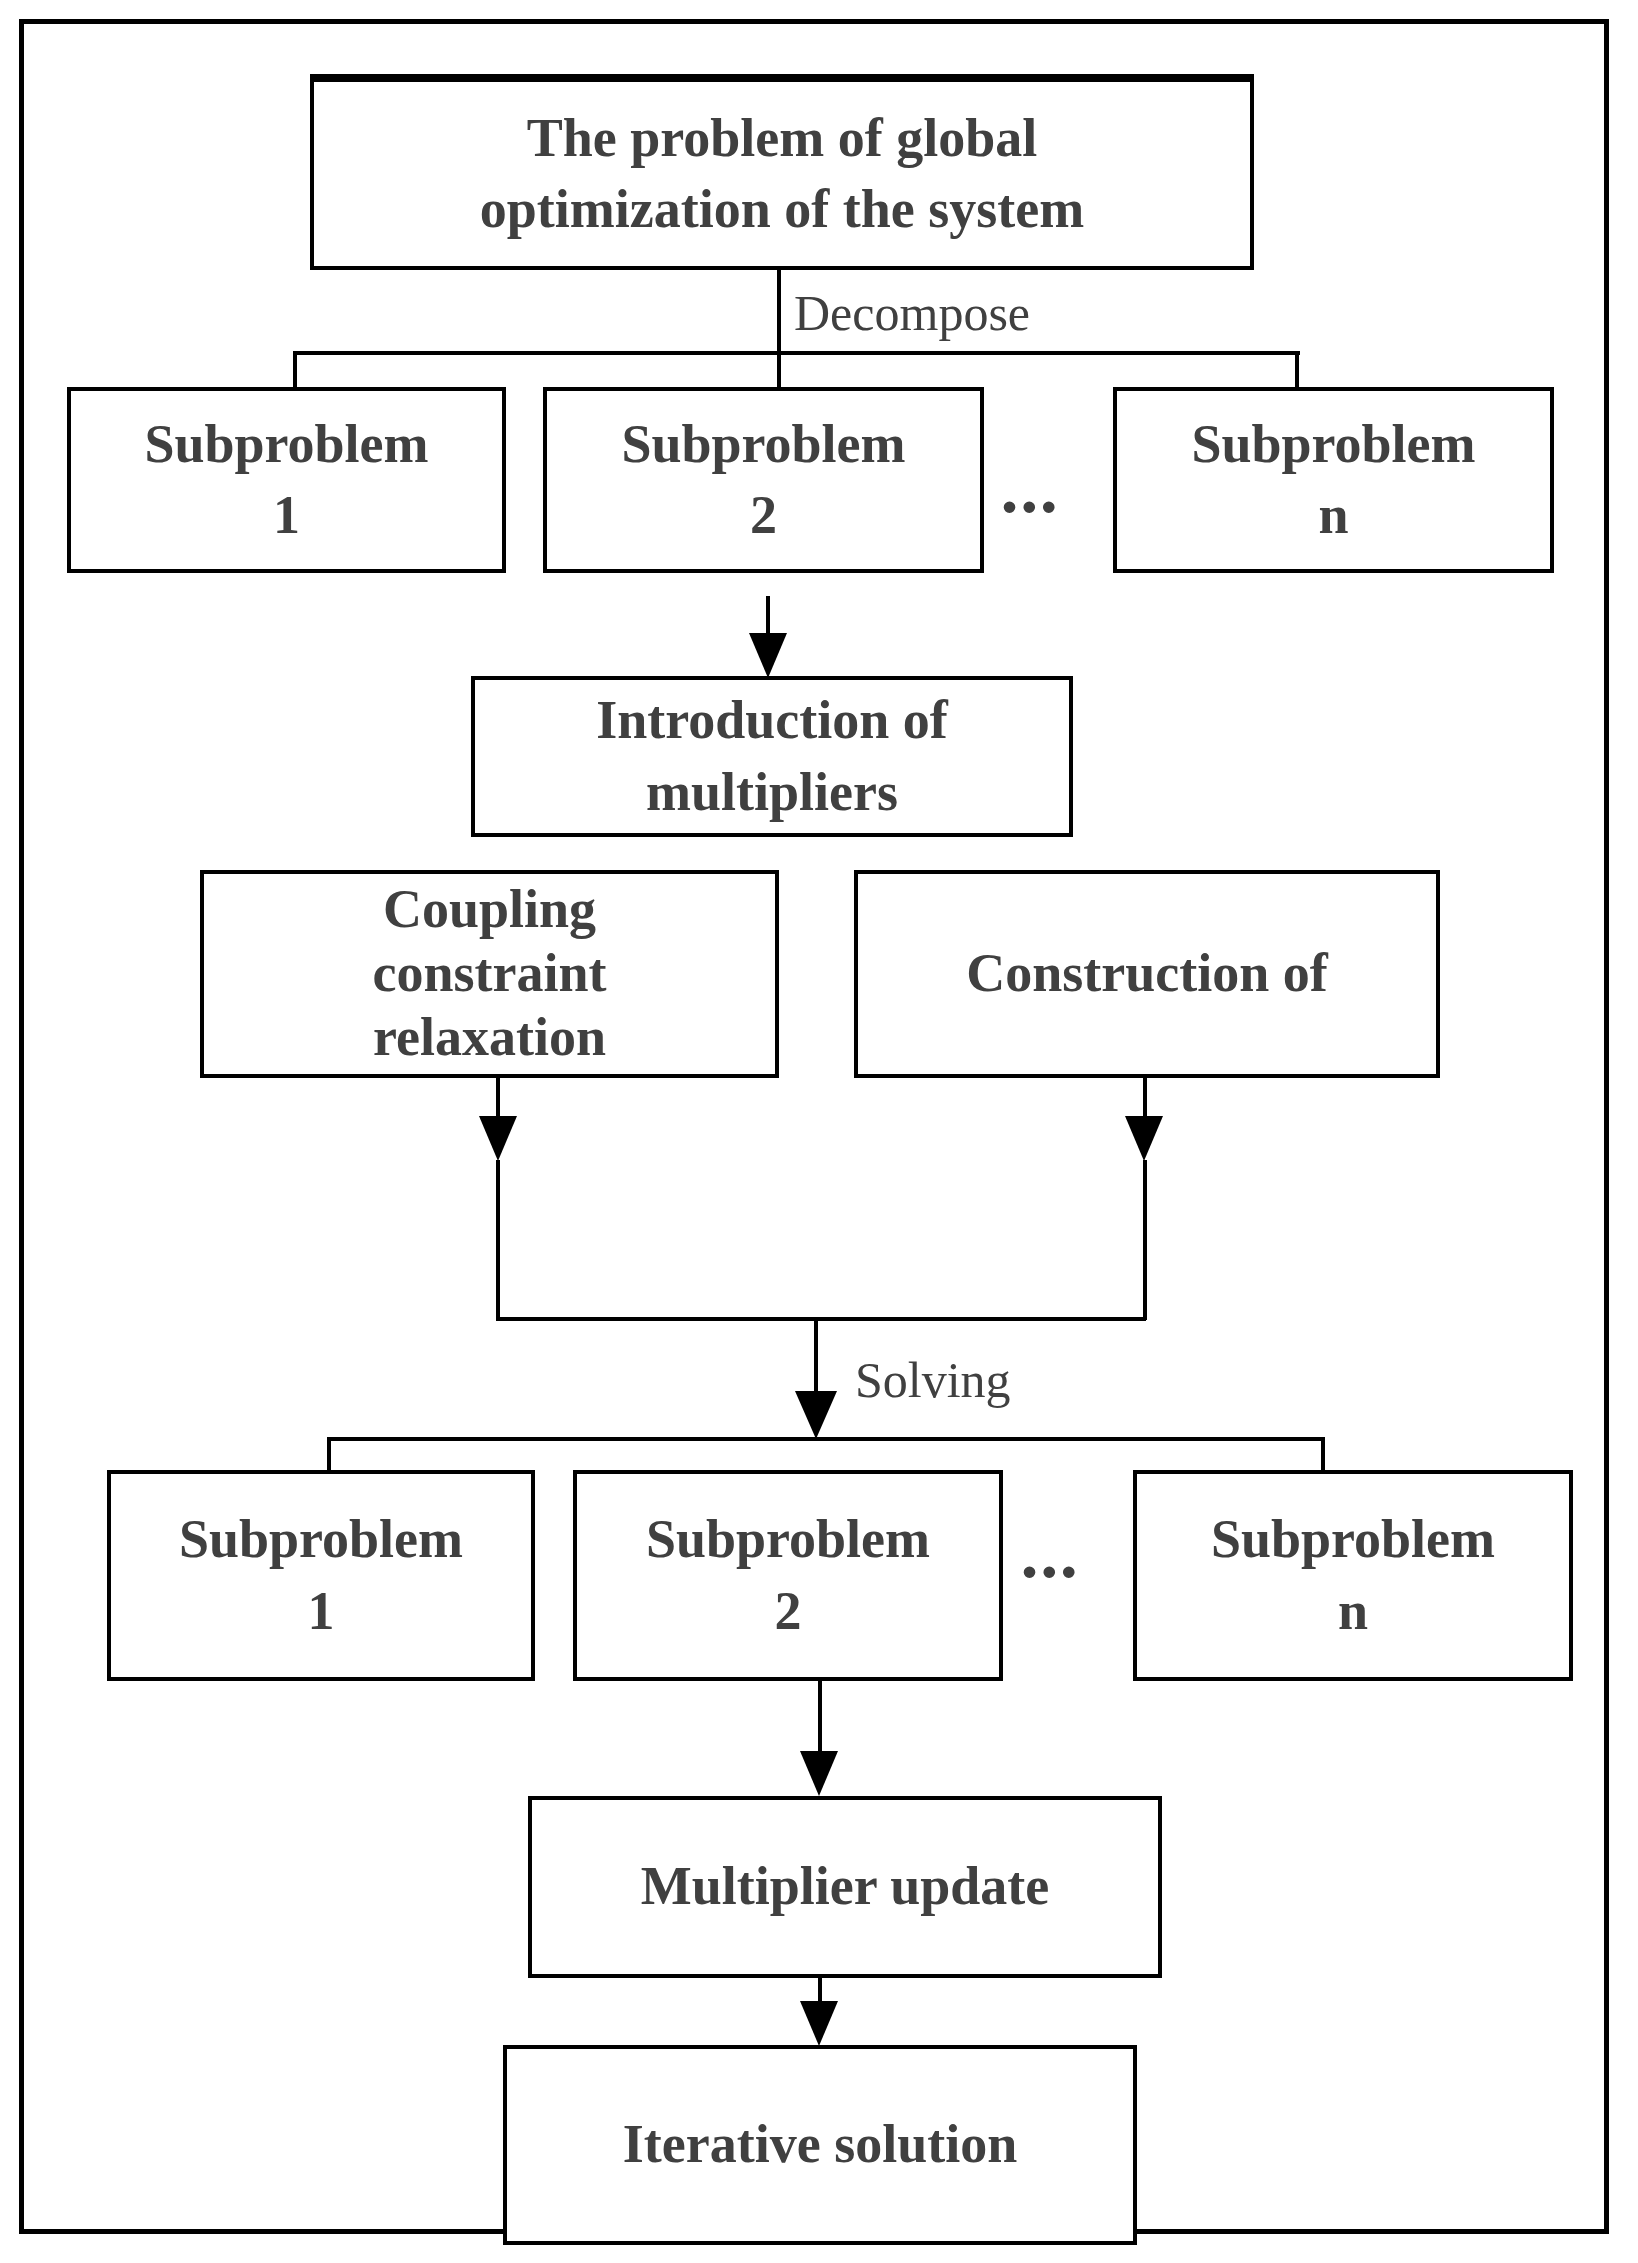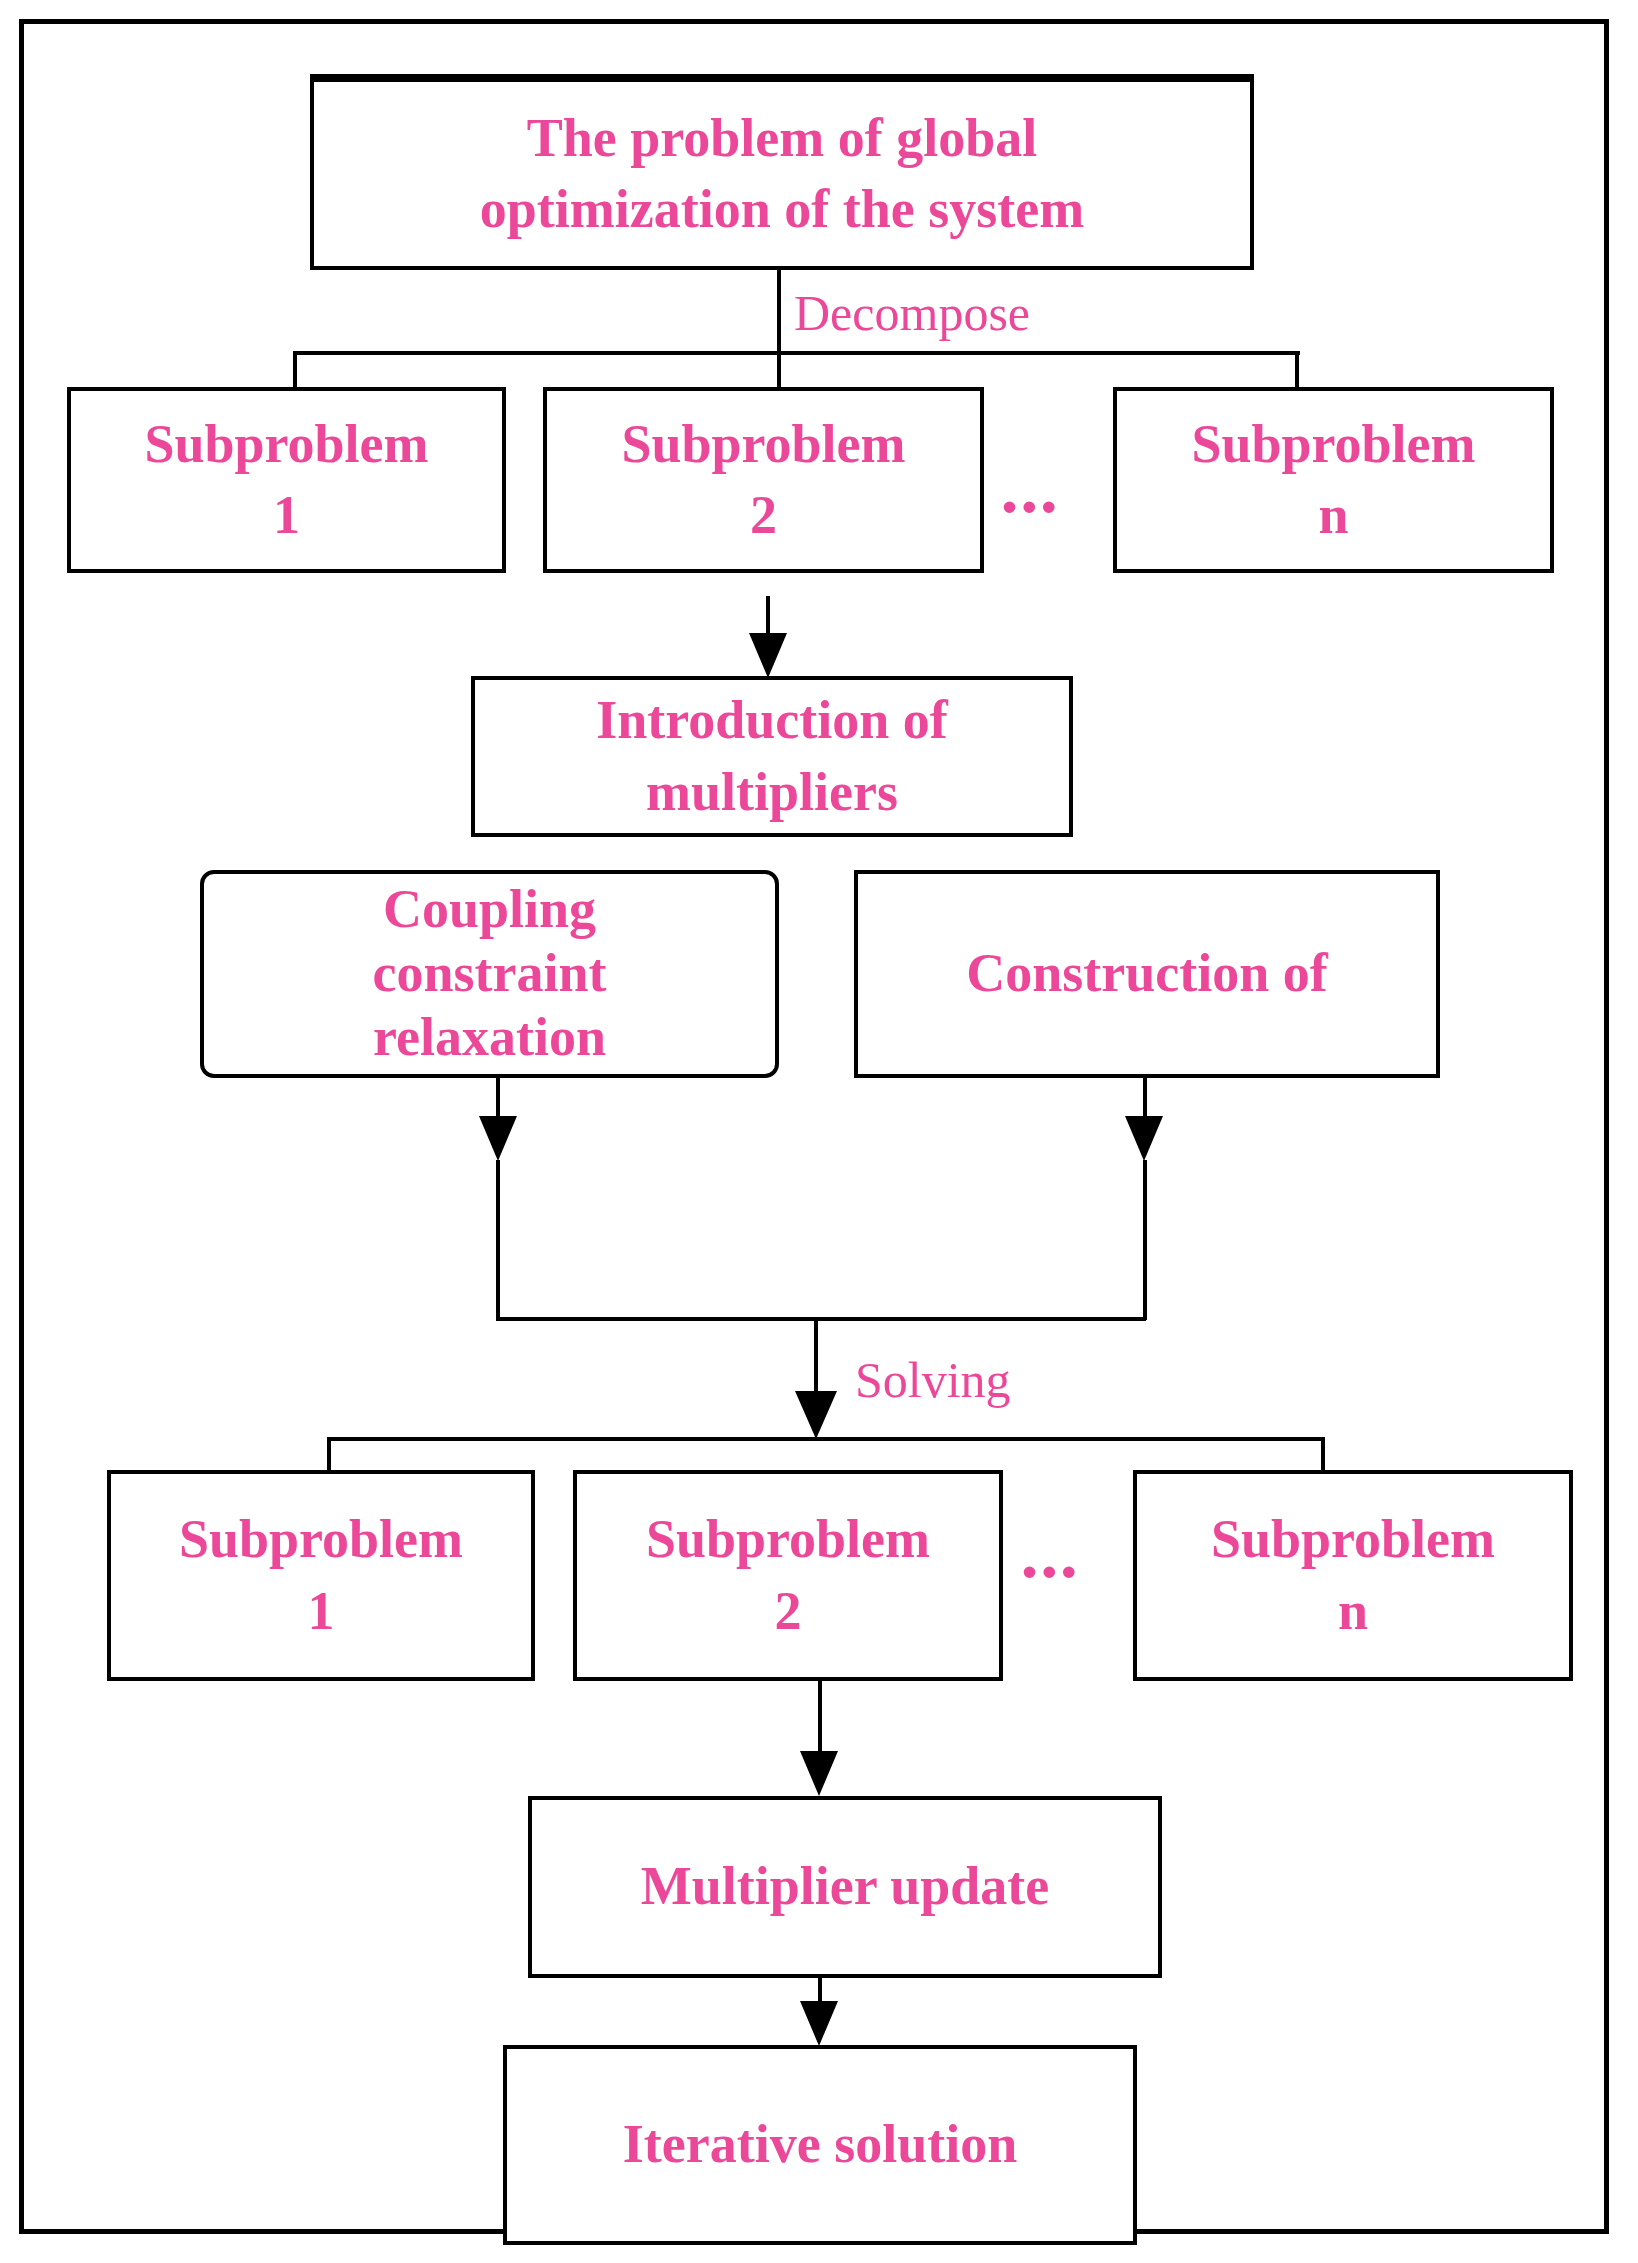--- a/index.html
+++ b/index.html
@@ -1,21 +1,21 @@
 <!DOCTYPE html>
 <html style="font-size:15px"><head>
 <meta charset="utf-8">
 <style>
   html,body{margin:0;padding:0;background:#ffffff;}
   #canvas{
     position:relative;
     width:1638px;height:2263px;
     background:#ffffff;
     font-family:"Liberation Serif","DejaVu Serif",serif;
-    color:#ec4899;
+    color:#404040;
     overflow:hidden;
   }
   .frame{
     position:absolute;
     left:18.6px;top:18.6px;width:1590px;height:2215px;
     border:5.6px solid #000;
     box-sizing:border-box;
   }
   .box{
     position:absolute;
@@ -24,21 +24,21 @@
     background:#fff;
     display:flex;
     flex-direction:column;
     justify-content:center;
     align-items:center;
     text-align:center;
     font-weight:bold;
     font-size:54px;
     line-height:1.32;
   }
-  .box.tight{line-height:1.18;border-radius:14px;}
+  .box.tight{line-height:1.18;}
   .box.toptick{border-top-width:8.3px;}
   .vline{position:absolute;width:3.7px;background:#000;}
   .hline{position:absolute;height:3.7px;background:#000;}
   .tri{
     position:absolute;width:0;height:0;
     border-left:19.5px solid transparent;
     border-right:19.5px solid transparent;
     border-top:45px solid #000;
   }
   .tri.big{

